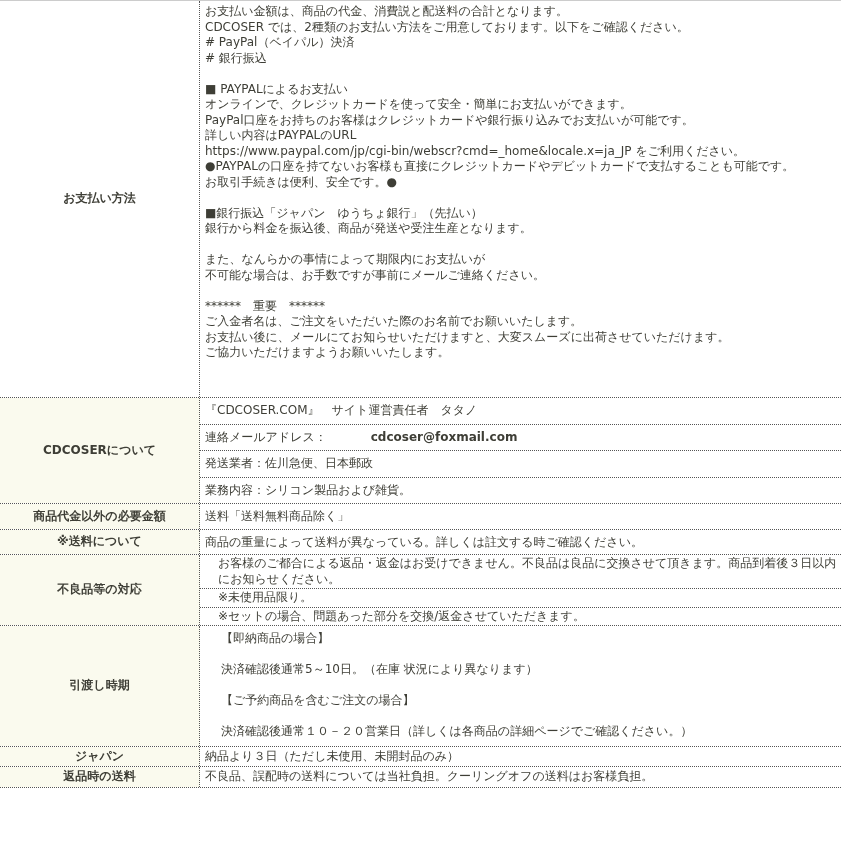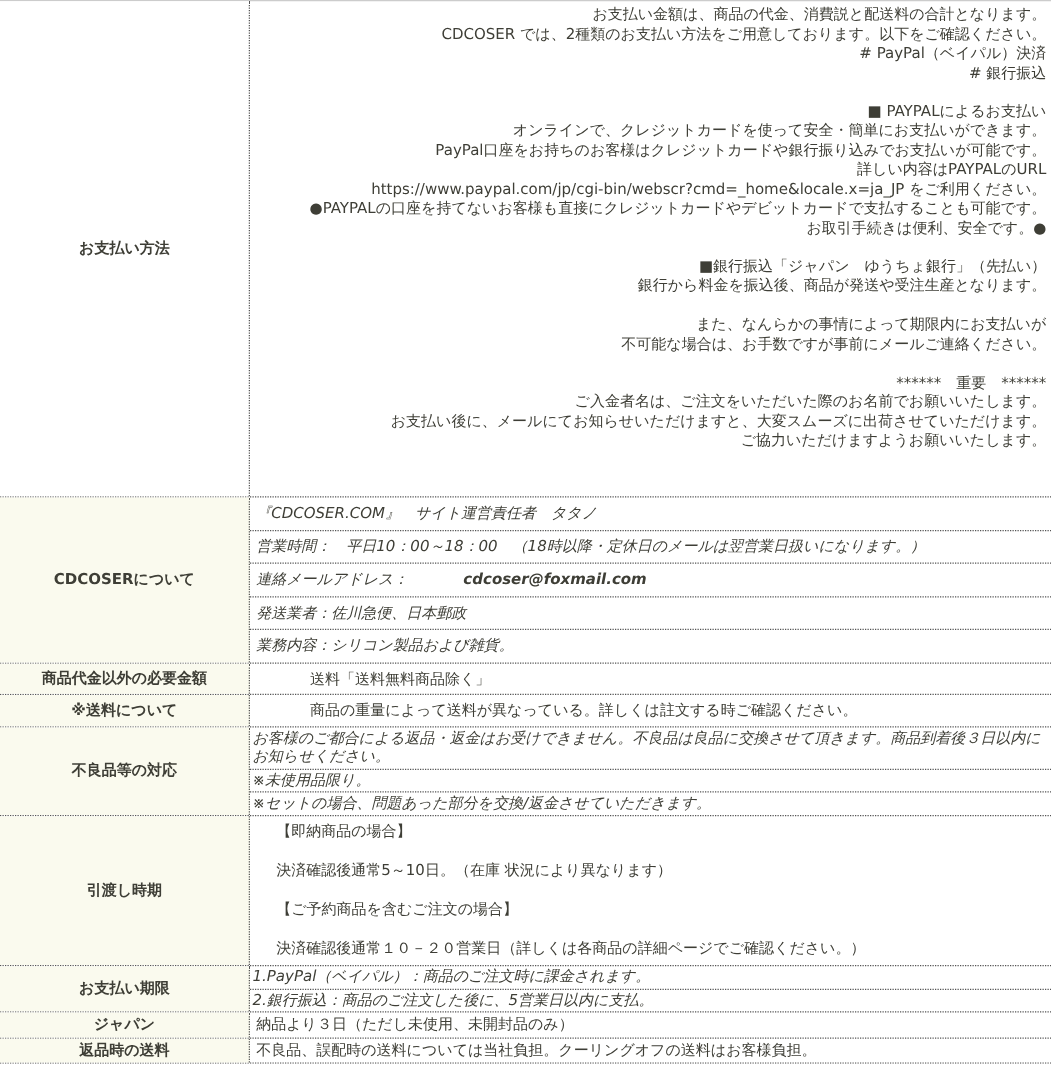--- a/index.html
+++ b/index.html
@@ -39,32 +39,31 @@
   }
   .row-payment .label-cell { background: #ffffff; }
   .content-cell {
     flex: 1 1 auto;
     min-width: 0;
     box-sizing: border-box;
   }
   .pre { white-space: pre-wrap; word-break: break-all; }
   .content-pad { padding: 3px 4px 6px 5px; }
   .row-payment { min-height: 397px; }
-  .row-payment .content-pad { padding: 3px 4px 10px 5px; text-align: right; }
+  .row-payment .content-pad { padding: 3px 4px 10px 5px; }
   .row-delivery { min-height: 120px; }
   .row-delivery .content-pad { padding: 5px 4px 6px 21px; }
   .subrow {
     border-bottom: 1px dotted #555555;
     box-sizing: border-box;
-    font-style: italic;
   }
   .subrow:last-child { border-bottom: none; }
   .subrow-lg { padding: 5px 4px 5px 5px; }
-  .subrow-sm { padding: 1px 4px 1px 2px; }
-  .single-line { padding: 5px 4px 4px 5px; margin-left: 43px; }
+  .subrow-sm { padding: 1px 4px 1px 18px; }
+  .single-line { padding: 5px 4px 4px 5px; }
   .single-tight { padding: 2px 4px 2px 5px; }
   .bold { font-weight: bold; margin-left: 44px; }
 </style>
 </head>
 <body>
 
 <div class="info-table">
 
   <div class="row row-payment">
     <div class="label-cell">
@@ -96,21 +95,20 @@
 ご協力いただけますようお願いいたします。</div>
     </div>
   </div>
 
   <div class="row">
     <div class="label-cell">
       <span>CDCOSERについて</span>
     </div>
     <div class="content-cell">
       <div class="subrow subrow-lg">『CDCOSER.COM』　サイト運営責任者　タタノ</div>
-      <div class="subrow subrow-lg">営業時間：　平日10：00～18：00　（18時以降・定休日のメールは翌営業日扱いになります。）</div>
       <div class="subrow subrow-lg"><span>連絡メールアドレス：</span><span class="bold">cdcoser@foxmail.com</span></div>
       <div class="subrow subrow-lg">発送業者：佐川急便、日本郵政</div>
       <div class="subrow subrow-lg">業務内容：シリコン製品および雑貨。</div>
     </div>
   </div>
 
   <div class="row">
     <div class="label-cell">
       <span>商品代金以外の必要金額</span>
     </div>
@@ -147,29 +145,20 @@
       <div class="pre content-pad">【即納商品の場合】
 
 決済確認後通常5～10日。（在庫 状況により異なります）
 
 【ご予約商品を含むご注文の場合】
 
 決済確認後通常１０－２０営業日（詳しくは各商品の詳細ページでご確認ください。）</div>
     </div>
   </div>
 
-  <div class="row">
-    <div class="label-cell">
-      <span>お支払い期限</span>
-    </div>
-    <div class="content-cell">
-      <div class="subrow subrow-sm">1.PayPal（ベイパル）：商品のご注文時に課金されます。</div>
-      <div class="subrow subrow-sm">2.銀行振込：商品のご注文した後に、5営業日以内に支払。</div>
-    </div>
-  </div>
 
   <div class="row">
     <div class="label-cell">
       <span>ジャパン</span>
     </div>
     <div class="content-cell">
       <div class="single-tight">納品より３日（ただし未使用、未開封品のみ）</div>
     </div>
   </div>
 

